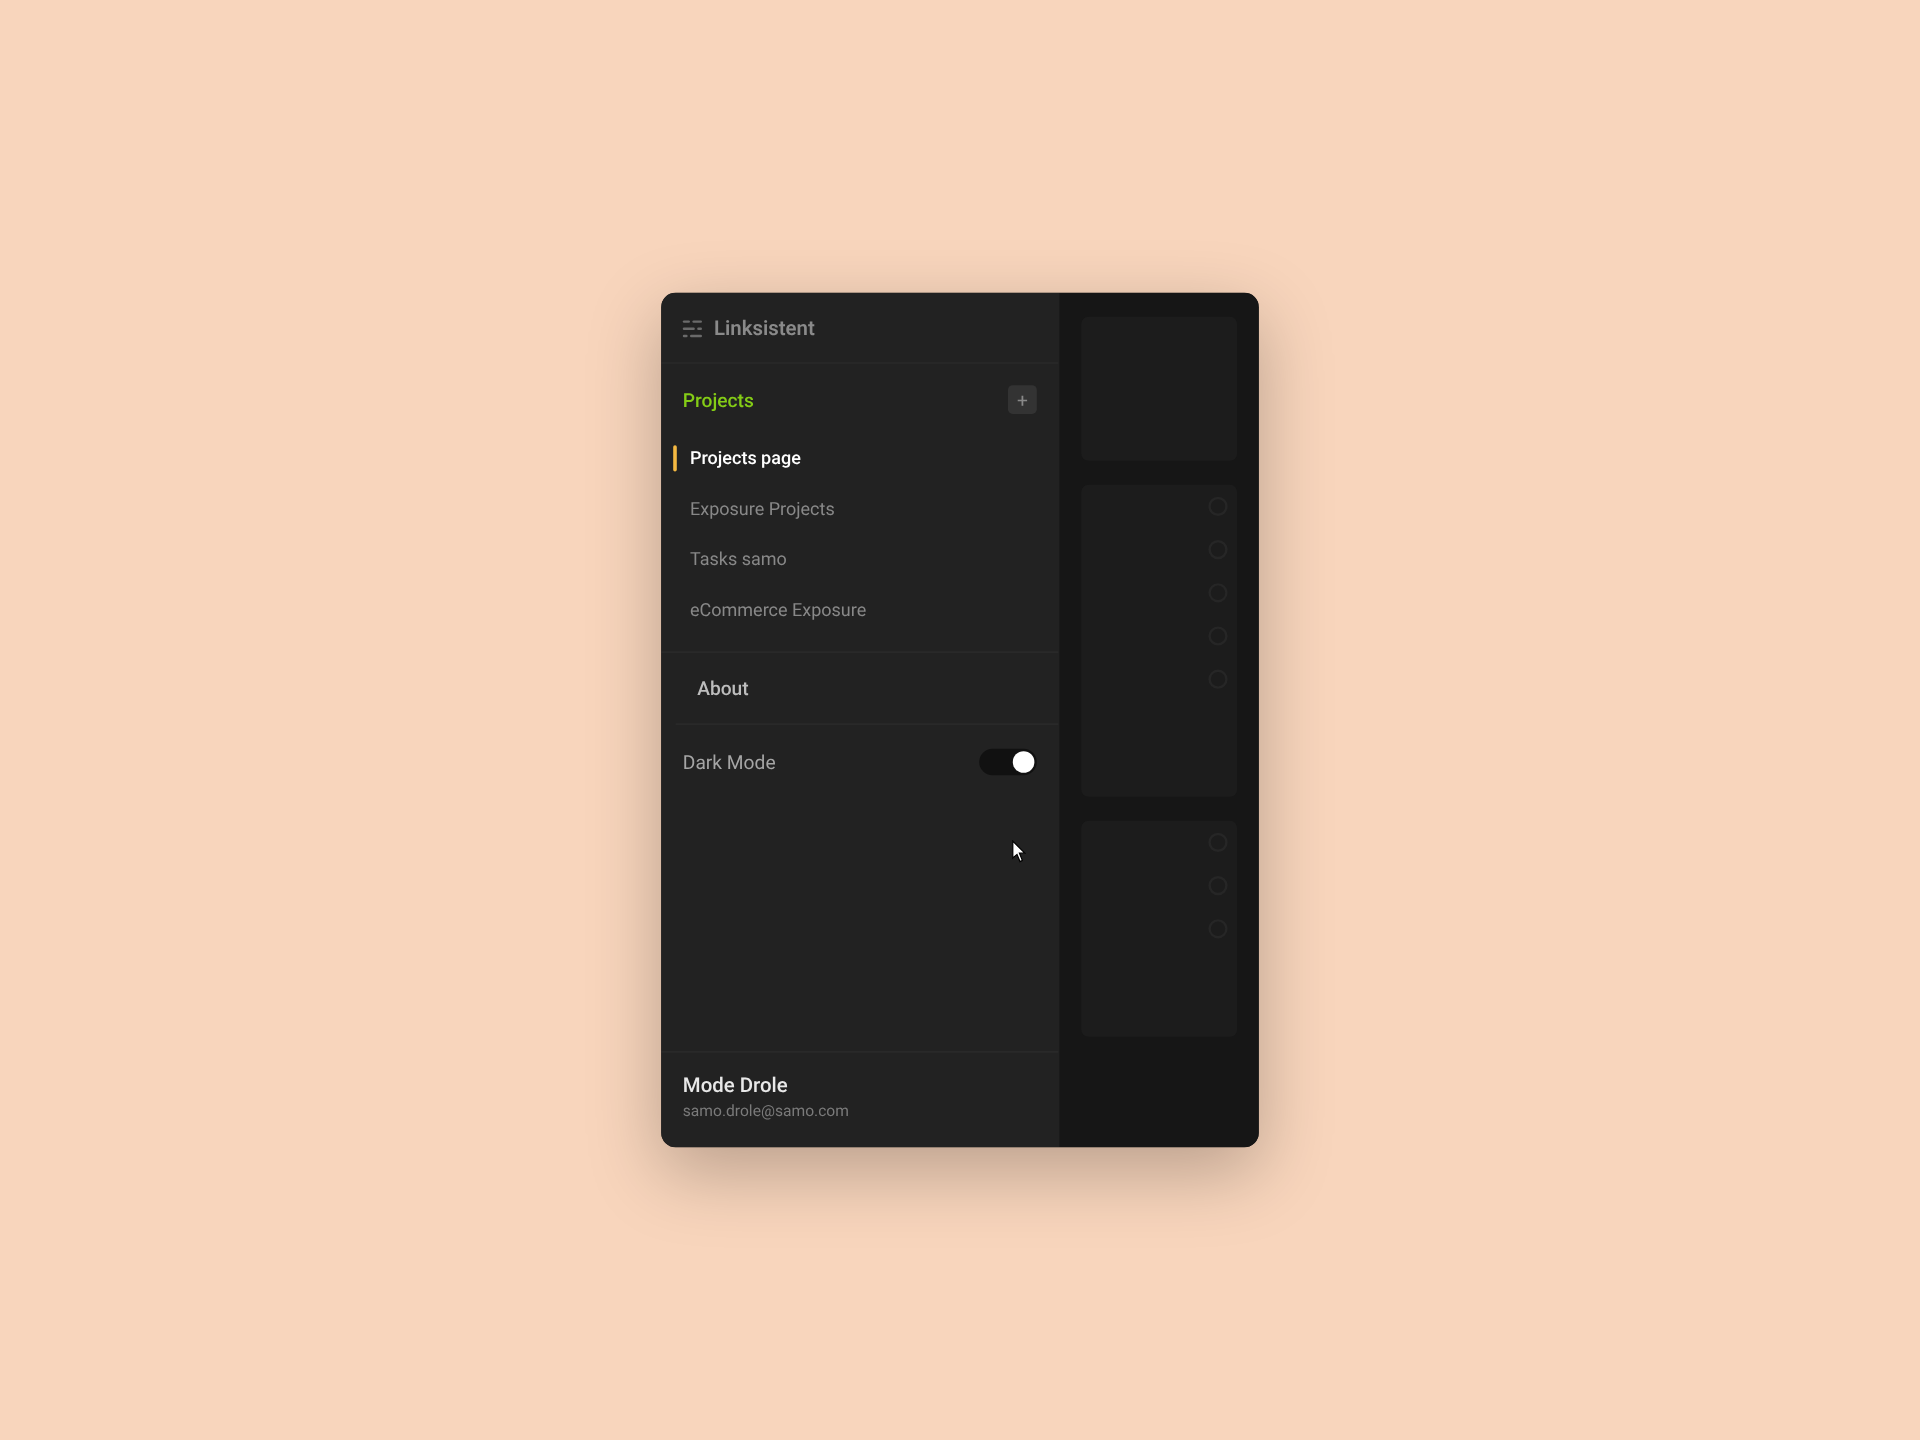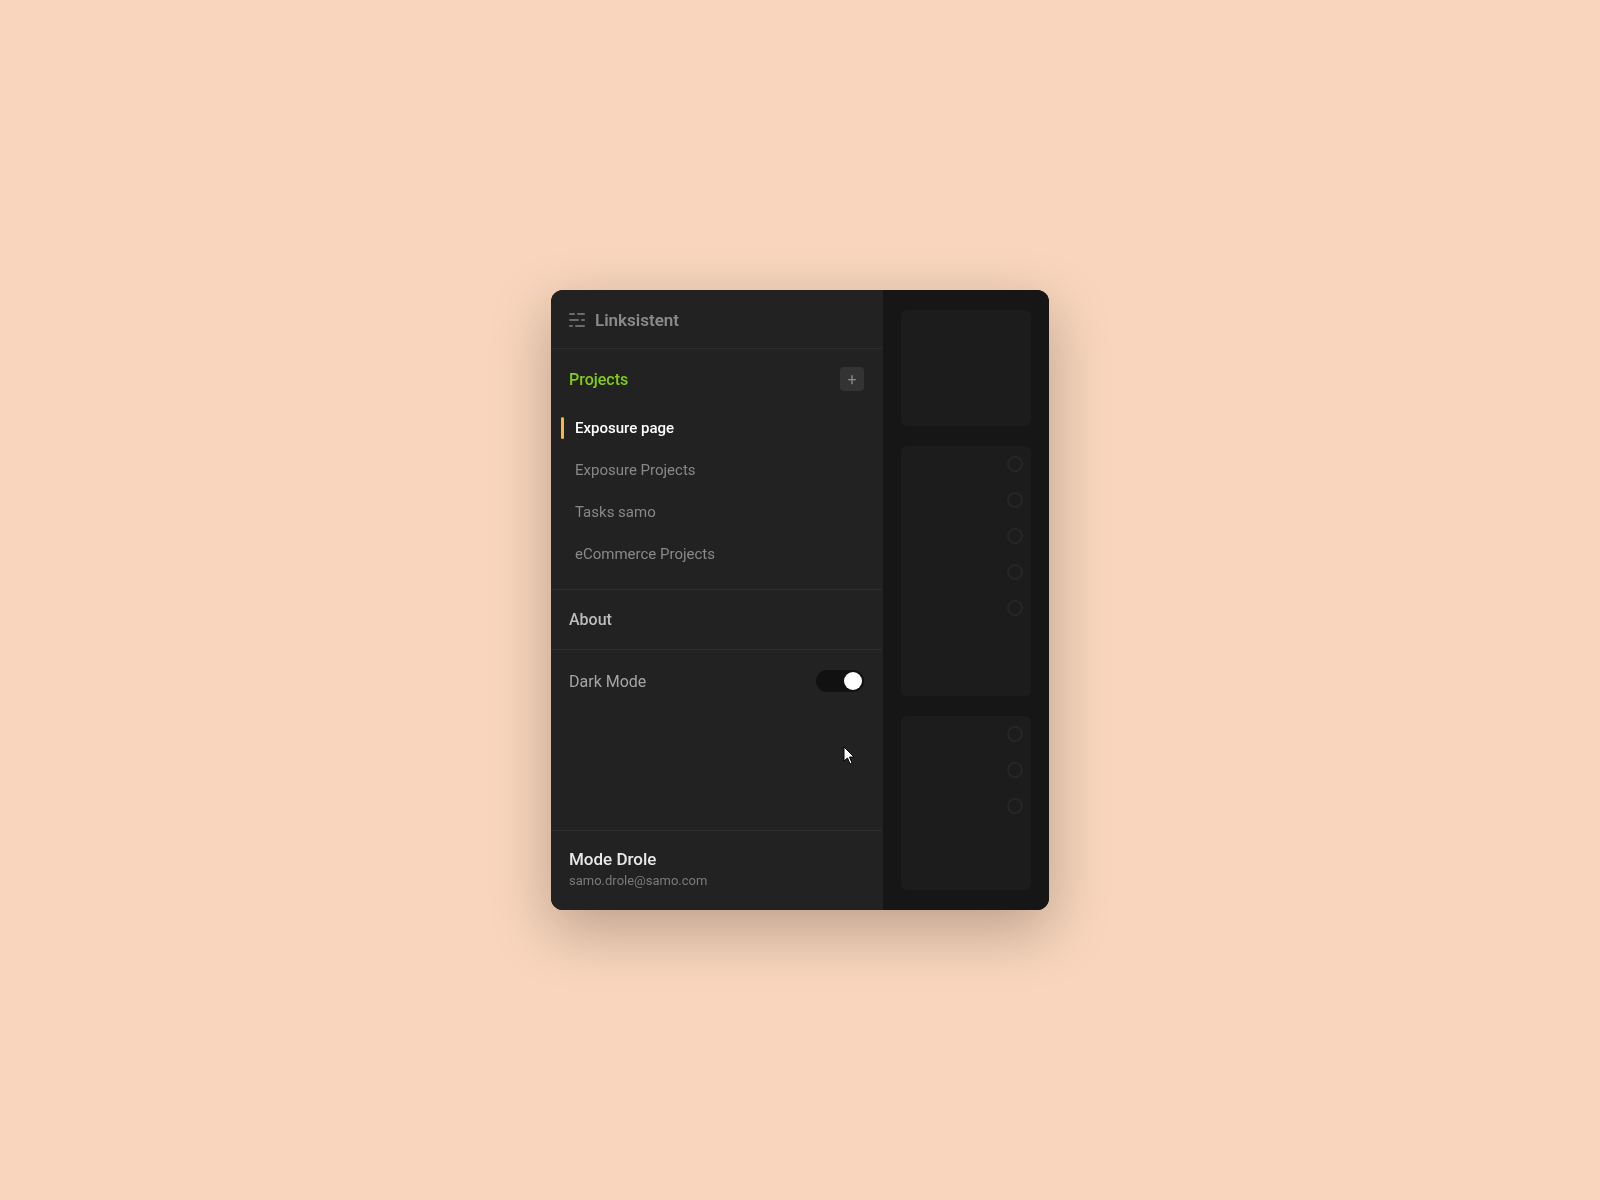--- a/index.html
+++ b/index.html
@@ -12,21 +12,21 @@
       height: 1200px;
       background: #f8d5bc;
       font-family: -apple-system, BlinkMacSystemFont, 'Segoe UI', Roboto, sans-serif;
       display: flex;
       align-items: center;
       justify-content: center;
       overflow: hidden;
     }
     .app-window {
       width: 498px;
-      height: 620px;
+      height: 712px;
       background: #1a1a1a;
       border-radius: 12px;
       box-shadow: 0 20px 60px rgba(0,0,0,0.25);
       display: flex;
       overflow: hidden;
       position: relative;
     }
     .sidebar {
       width: 332px;
       height: 100%;
@@ -113,20 +113,21 @@
       left: 10px;
       top: 10px;
       bottom: 10px;
       width: 3px;
       background: #f5b942;
       border-radius: 2px;
     }
     .about-section {
       padding: 20px 18px;
       border-bottom: 1px solid rgba(255,255,255,0.05);
+      margin-left: 12px;
     }
     .about-label {
       color: #bdbdbd;
       font-size: 16px;
       font-weight: 500;
     }
     .dark-mode-section {
       padding: 20px 18px;
       display: flex;
       align-items: center;
@@ -232,30 +233,30 @@
 
     <div class="section-header">
       <div class="section-label">Projects</div>
       <div class="add-btn">
         <span>+</span>
       </div>
     </div>
 
     <div class="project-list">
       <div class="project-item active">
-        <span>Exposure page</span>
+        <span>Projects page</span>
       </div>
       <div class="project-item">
         <span>Exposure Projects</span>
       </div>
       <div class="project-item">
         <span>Tasks samo</span>
       </div>
       <div class="project-item">
-        <span>eCommerce Projects</span>
+        <span>eCommerce Exposure</span>
       </div>
     </div>
 
     <div class="about-section">
       <div class="about-label">About</div>
     </div>
 
     <div class="dark-mode-section">
       <div class="dark-label">Dark Mode</div>
       <div class="toggle">

